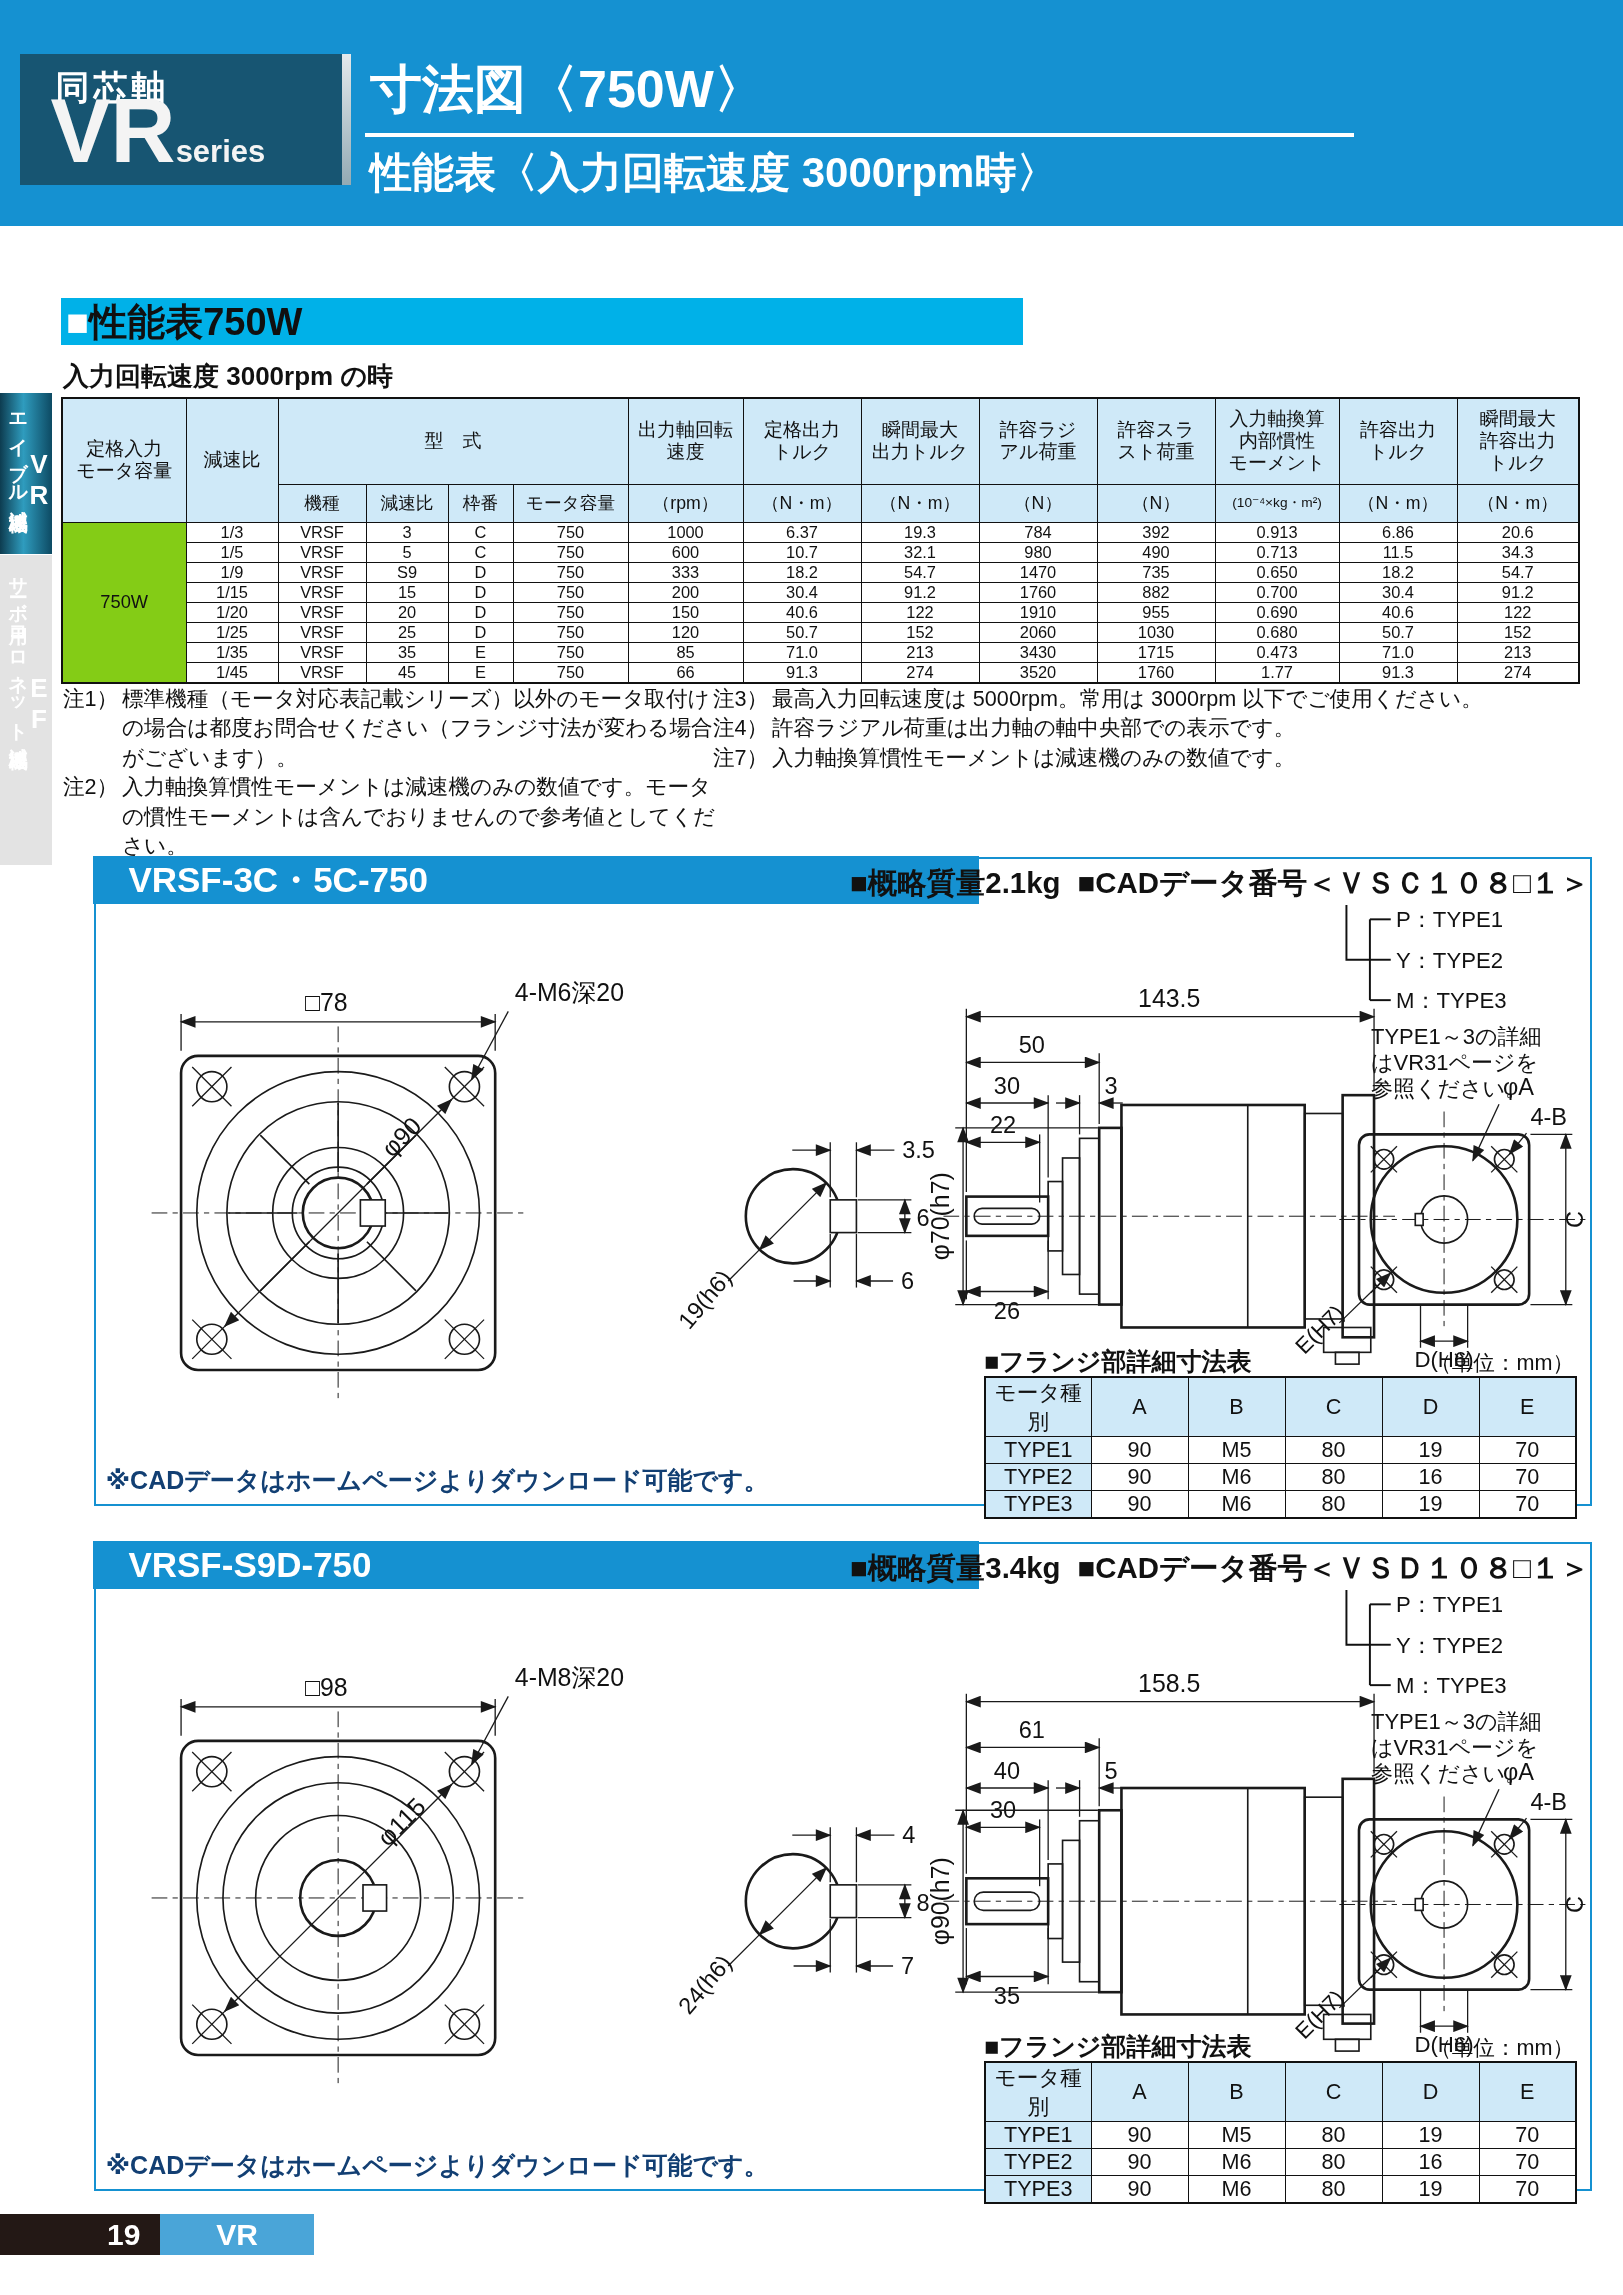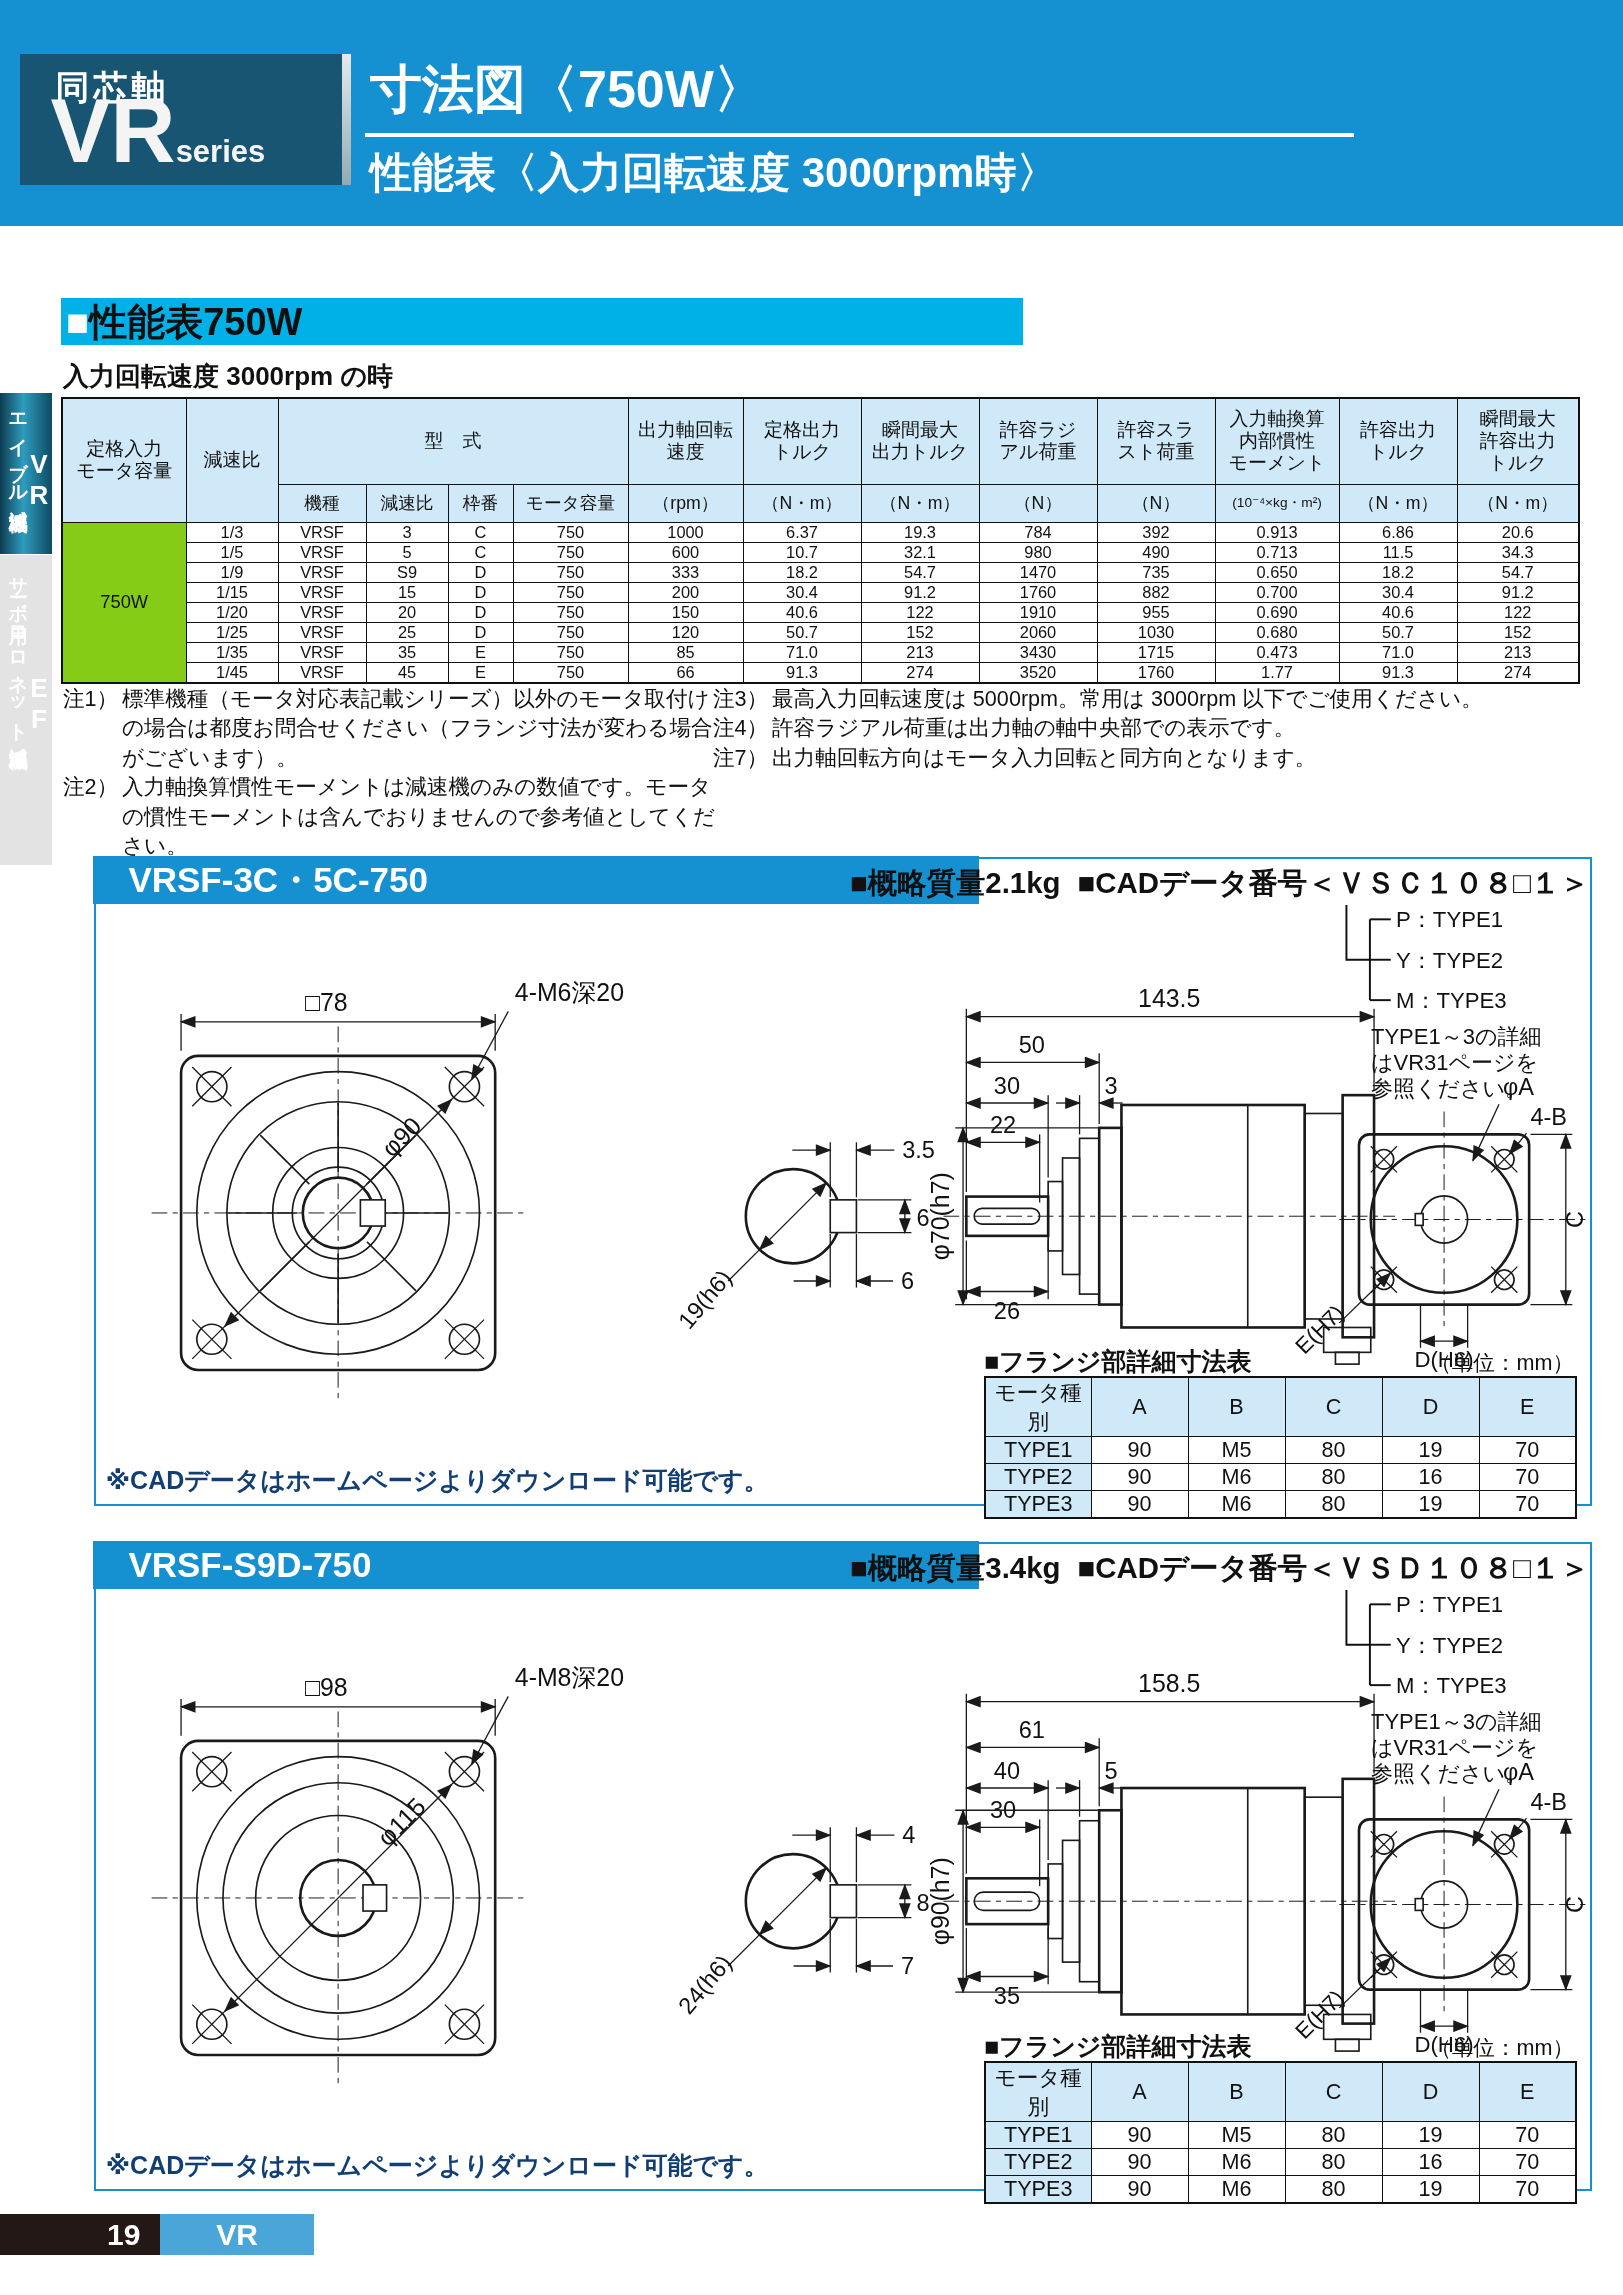--- a/index.html
+++ b/index.html
@@ -325,21 +325,21 @@
     <div class="note">
         <span class="lb">注3）</span>
         <span class="tx">最高入力回転速度は 5000rpm。常用は 3000rpm 以下でご使用ください。</span>
       </div>
     <div class="note">
         <span class="lb">注4）</span>
         <span class="tx">許容ラジアル荷重は出力軸の軸中央部での表示です。</span>
       </div>
     <div class="note">
         <span class="lb">注7）</span>
-        <span class="tx">出力軸回転方向はモータ入力回転と同方向となります。</span>
+        <span class="tx">入力軸換算慣性モーメントは減速機のみの数値です。</span>
       </div>
   </div>
 
   <section class="sec" style="top:857px;">
     <div class="sec-band">VRSF-3C・5C-750</div>
     <div class="sec-meta">
       <span>■概略質量2.1kg</span><span class="cadno">■CADデータ番号＜ＶＳＣ１０８□１＞</span>
     </div>
     <svg class="legend-svg" width="308" height="116" viewBox="0 0 470 178">
       <polyline class="lgl" points="50,0 50,84 86,84"></polyline>

